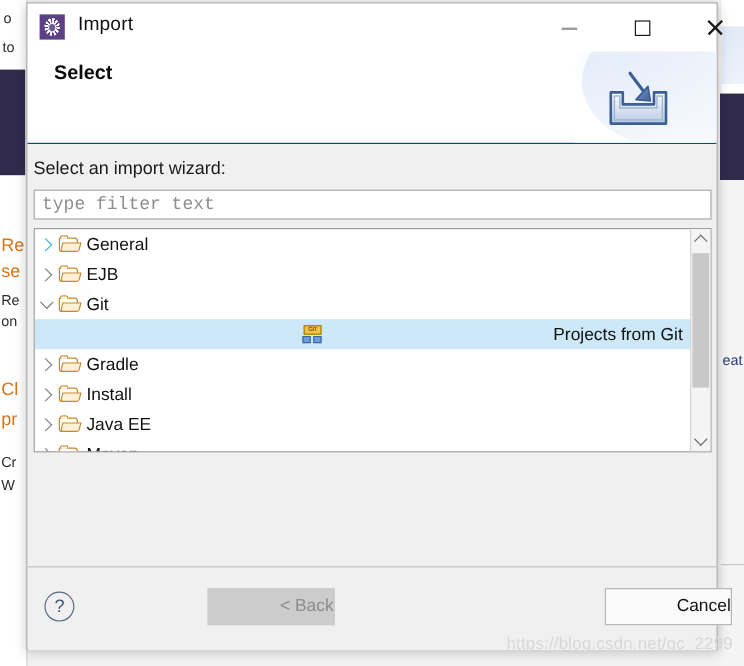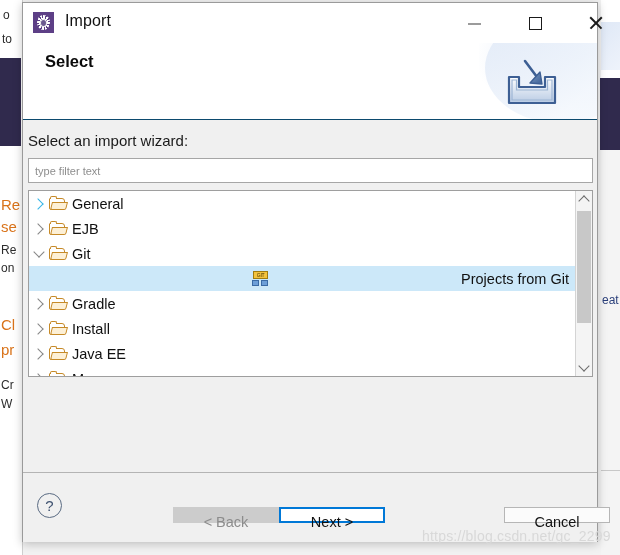--- a/index.html
+++ b/index.html
@@ -214,22 +214,22 @@
     font-size: 15px;
     color: #1a1a1a;
   }
   #filter-input {
     position: absolute;
     left: 5px; top: 38px;
     width: 565px; height: 25px;
     box-sizing: border-box;
     border: 1px solid #a6a6a6;
     background: #ffffff;
-    font-family: Liberation Sans, sans-serif;
-    font-size: 11px;
+    font-family: Liberation Mono, monospace;
+    font-size: 15px;
     color: #0f766e;
     padding: 0 6px;
     outline: none;
   }
   #filter-input::placeholder { color: #8e8e8e; opacity: 1; }
 
   
   #tree-wrap {
     position: absolute;
     left: 5px; top: 70px;
@@ -386,27 +386,27 @@
     border-radius: 50%;
     border: 1.6px solid #5a6b83;
     color: #3f5270;
     font-size: 15px;
     display: flex; align-items: center; justify-content: center;
     box-sizing: border-box;
     cursor: default;
   }
   .dlgbtn {
     position: absolute;
-    top: 34px;
-    height: 16px;
+    top: 17px;
+    height: 31px;
     width: 106px;
     box-sizing: border-box;
     font-family: "Liberation Sans", sans-serif;
     font-size: 14.5px;
-    text-align: center;
+    text-align: right;
     line-height: 29px;
     cursor: default;
   }
   .dlgbtn.disabled {
     background: #cccccc;
     border: 1px solid #cccccc;
     color: #8c8c8c;
   }
   .dlgbtn.default {
     background: #ffffff;
@@ -607,18 +607,17 @@
         <div class="sb-arrow down">
           <div class="sb-chev"></div>
         </div>
       </div>
     </div>
   </div>
 
   <div id="footer">
     <div id="help-btn">?</div>
     <div class="dlgbtn disabled" id="btn-back">&lt; Back</div>
-    <div class="dlgbtn default" id="btn-next">Next &gt;</div>
     <div class="dlgbtn normal" id="btn-cancel">Cancel</div>
   </div>
 </div>
 
 <div id="watermark">https://blog.csdn.net/gc_2299</div>
 
 </body></html>

